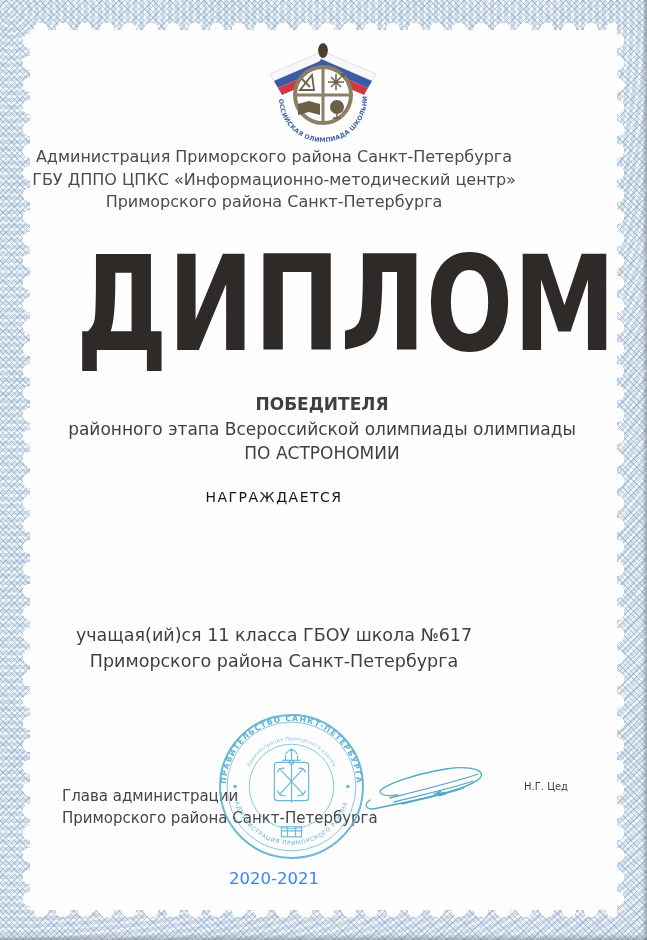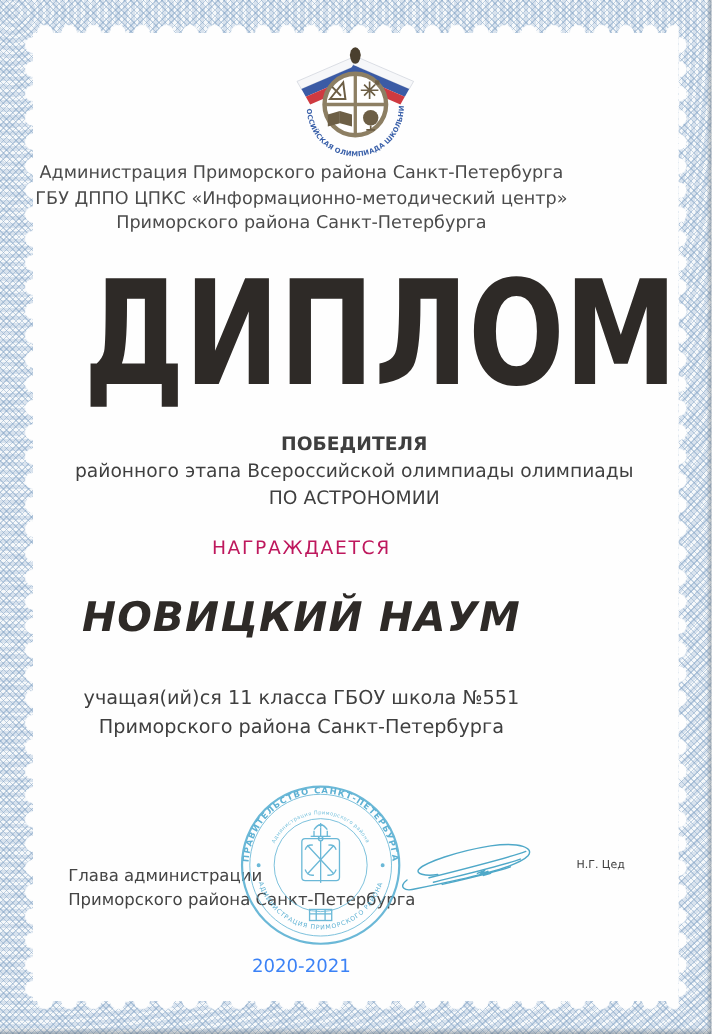--- a/index.html
+++ b/index.html
@@ -41,21 +41,21 @@
   .content{position:absolute;inset:0;z-index:2;}
   .abs{position:absolute;}
   .centered{left:0;width:548px;text-align:center;}
 
   .logo{left:248px;top:40px;width:150px;height:112px;}
   .header{top:146px;font-size:16px;line-height:22.5px;font-weight:500;color:#4b4b4b;}
   .title{top:248px;font-size:132px;line-height:112px;font-weight:700;color:#2e2a27;}
   .title .squeeze{display:inline-block;transform:scaleX(.78);transform-origin:50% 50%;white-space:nowrap;}
   .award{top:392px;font-size:17px;line-height:24.5px;color:#3f3f3f;padding-left:48px;}
   .award .b{font-weight:700;}
-  .awarded-label{top:489px;font-size:17px;letter-spacing:1.5px;color:#be185d;}
+  .awarded-label{top:489px;font-size:14px;letter-spacing:1.5px;color:#0f172a;}
   .recipient{top:540px;font-size:37px;font-weight:700;font-style:italic;letter-spacing:1px;color:#2e2a27;}
   .student{top:622px;font-size:17.5px;line-height:26px;color:#3f3f3f;}
   .official{left:62px;top:785px;font-size:15px;line-height:22px;color:#454545;text-align:left;z-index:2;}
   .stamp{left:215px;top:710px;width:153px;height:153px;z-index:3;opacity:.92;}
   .signature{left:360px;top:753px;width:150px;height:62px;z-index:2;}
   .signer{left:524px;top:781px;font-size:10px;color:#3f3f3f;z-index:2;}
   .year{top:869px;font-size:16.5px;color:#3b82f6;}
 </style>
 </head>
 <body>
@@ -123,24 +123,23 @@
     </div>
 
     <div class="abs centered award">
       <div class="b">ПОБЕДИТЕЛЯ</div>
       <div>районного этапа Всероссийской олимпиады олимпиады</div>
       <div>ПО АСТРОНОМИИ</div>
     </div>
 
     <div class="abs centered awarded-label">НАГРАЖДАЕТСЯ</div>
 
-    <div class="abs centered recipient">НОВИЦКИЙ НАУМ</div>
 
     <div class="abs centered student">
-      <div>учащая(ий)ся 11 класса ГБОУ школа №551</div>
+      <div>учащая(ий)ся 11 класса ГБОУ школа №617</div>
       <div>Приморского района Санкт-Петербурга</div>
     </div>
 
     <div class="abs official">
       <div>Глава администрации</div>
       <div>Приморского района Санкт-Петербурга</div>
     </div>
 
     <svg class="abs stamp" viewBox="0 0 152 152">
       <g stroke="#5fb3d4" fill="none">

